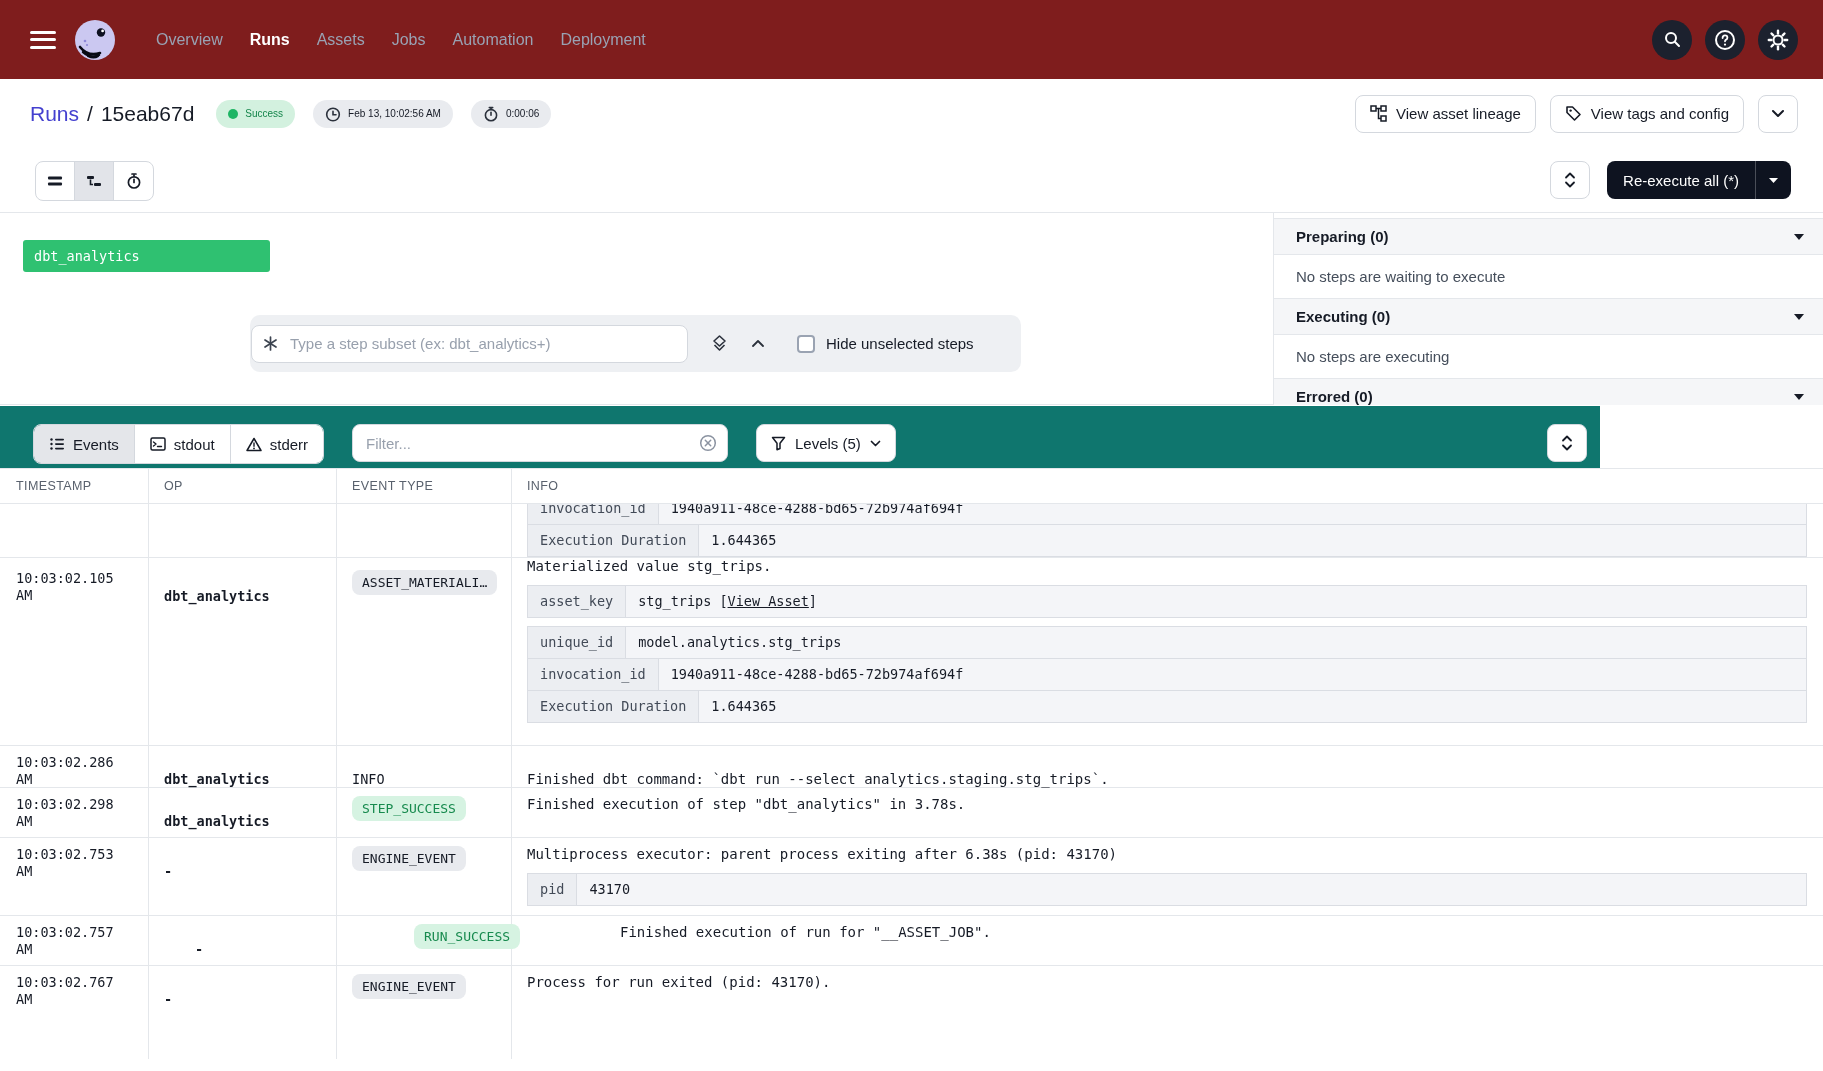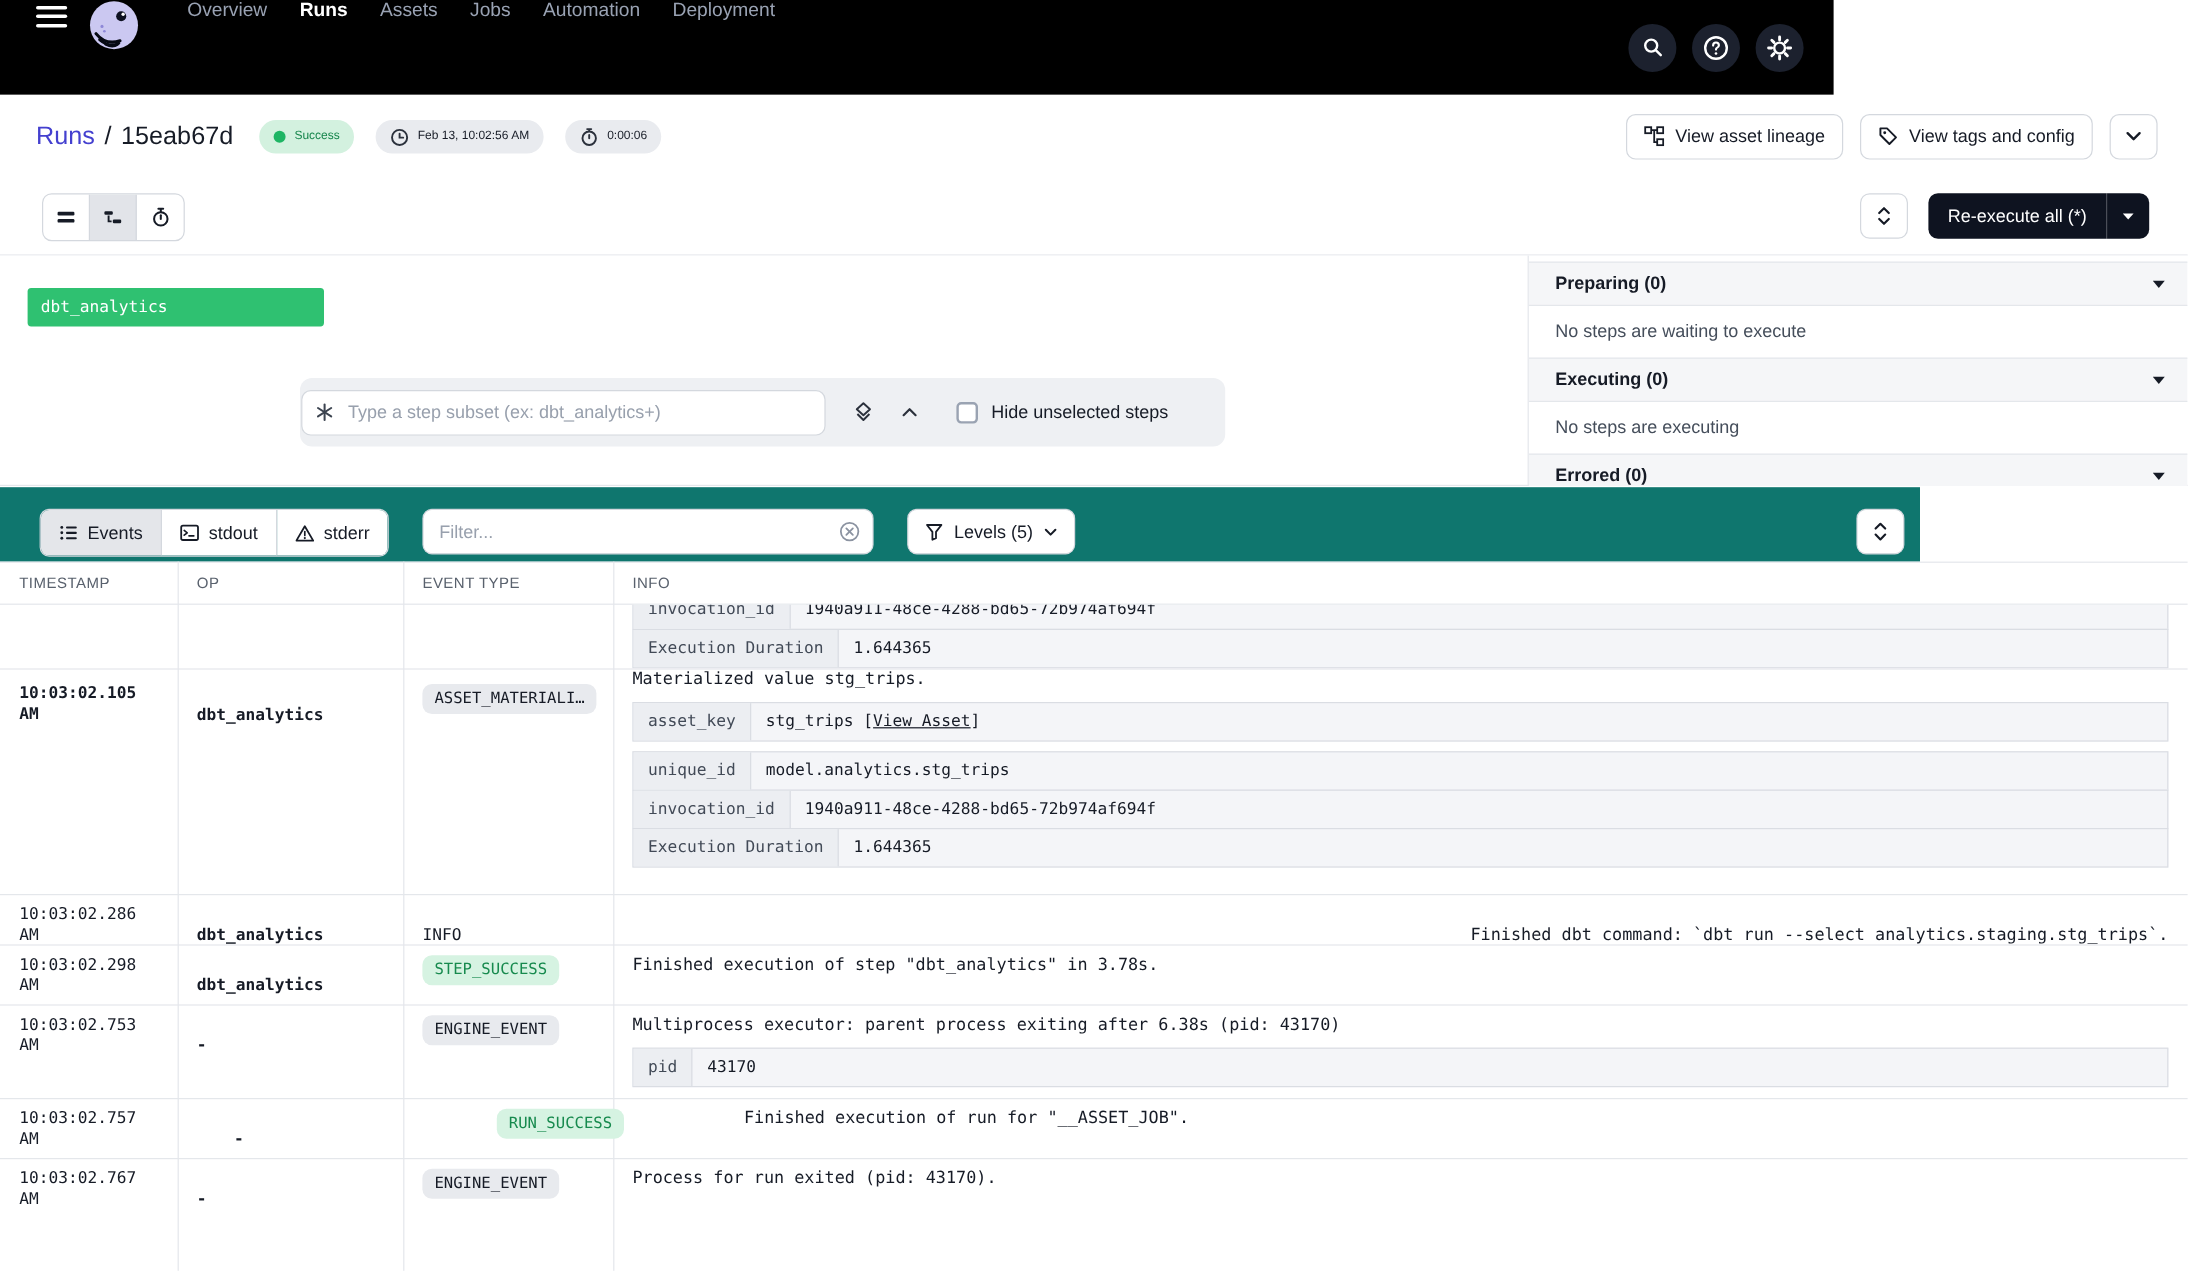--- a/index.html
+++ b/index.html
@@ -1,22 +1,22 @@
 <!DOCTYPE html>
 <html><head>
 <meta charset="utf-8">
 <style>
   * { margin:0; padding:0; box-sizing:border-box; }
   html,body { width:1823px; height:1071px; overflow:hidden; background:#fff;
     font-family:"Liberation Sans", sans-serif; color:#161b26; }
   .mono { font-family:"DejaVu Sans Mono", monospace; }
 
   
-  .topnav { position:absolute; left:0; top:0; width:1528px; height:79px; background:#000000;
-    display:flex; }
+  .topnav { position:absolute; left:0; top:0; width:1823px; height:79px; background:#7f1d1d;
+    display:flex; align-items:center; }
   .hamburger { margin-left:30px; width:26px; cursor:pointer; }
   .hamburger div { height:3px; background:#fff; border-radius:2px; margin:4.5px 0; }
   .logo { margin-left:18px; width:42px; height:42px; }
   .navitems { display:flex; gap:27px; margin-left:40px; }
   .navitem { color:#99a2b3; font-size:16px; cursor:pointer; }
   .navitem.active { color:#fff; font-weight:700; }
   .nav-right { position:absolute; right:25px; top:0; height:79px; display:flex; align-items:center; gap:13px; }
   .navcircle { width:40px; height:40px; border-radius:50%; background:#1c212e; color:#fff;
     display:flex; align-items:center; justify-content:center; cursor:pointer; }
 
@@ -121,24 +121,24 @@
   .kv-label { background:#eceef2; border-right:1px solid #dadde3; padding:7px 12px;
     color:#424a57; white-space:nowrap; font-size:13.5px; }
   .kv-value { padding:7px 12px; color:#161b26; font-size:13.5px; flex:1; }
   .kv-gap { height:8px; }
   .row.partial { height:54px; }
   .row.partial .c-info { overflow:hidden; padding-top:4px; }
   .clipshift { margin-top:-16px; }
   .row.rb { height:188px; }
   .row.rb .c-info { padding-top:0; }
   .row.rb .c-type { padding-top:12px; }
-  .row.rb .c-ts { padding-top:12px;font-weight:bold; }
+  .row.rb .c-ts { padding-top:12px; }
   .row.rb .c-op { padding-top:30px; }
   .row.rc { height:42px; }
-  .row.rc .c-info { padding-top:25px;text-align:right; }
+  .row.rc .c-info { padding-top:25px; }
   .row.rd { height:50px; }
   .row.re { height:78px; }
   .row.rf { height:50px;gap:31px; }
   .row.rg { height:50px; }
   .link { text-decoration:underline; cursor:pointer; color:#161b26; }
 </style>
 </head>
 <body>
 
 <div class="topnav">

